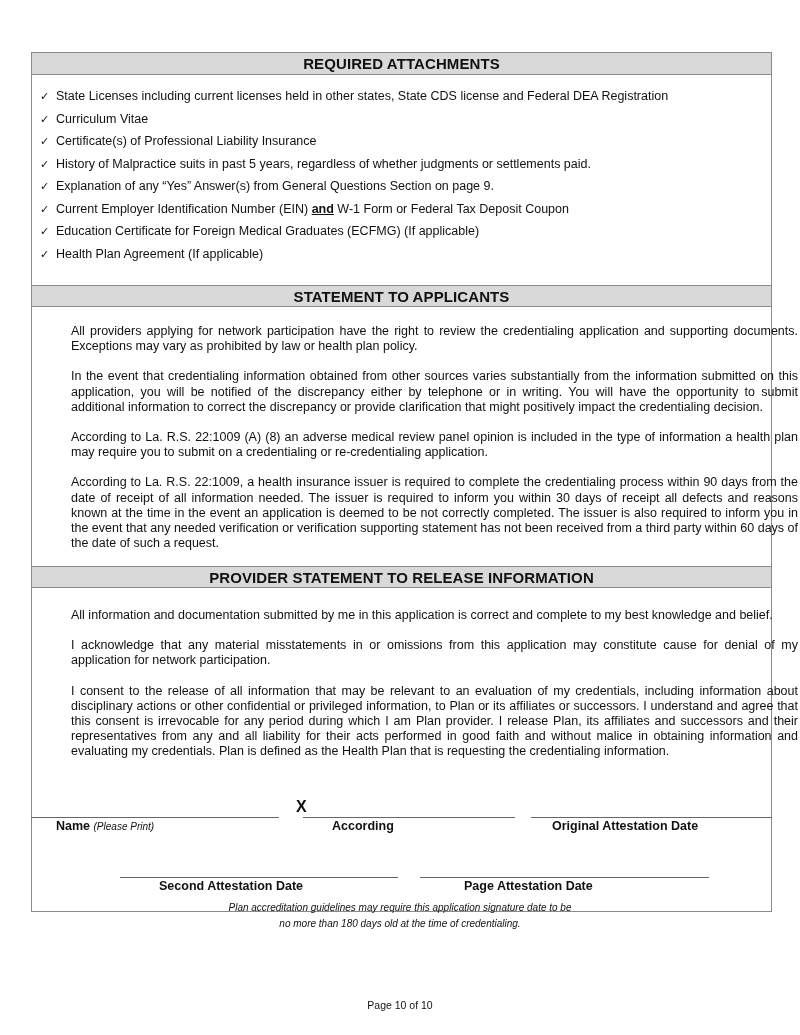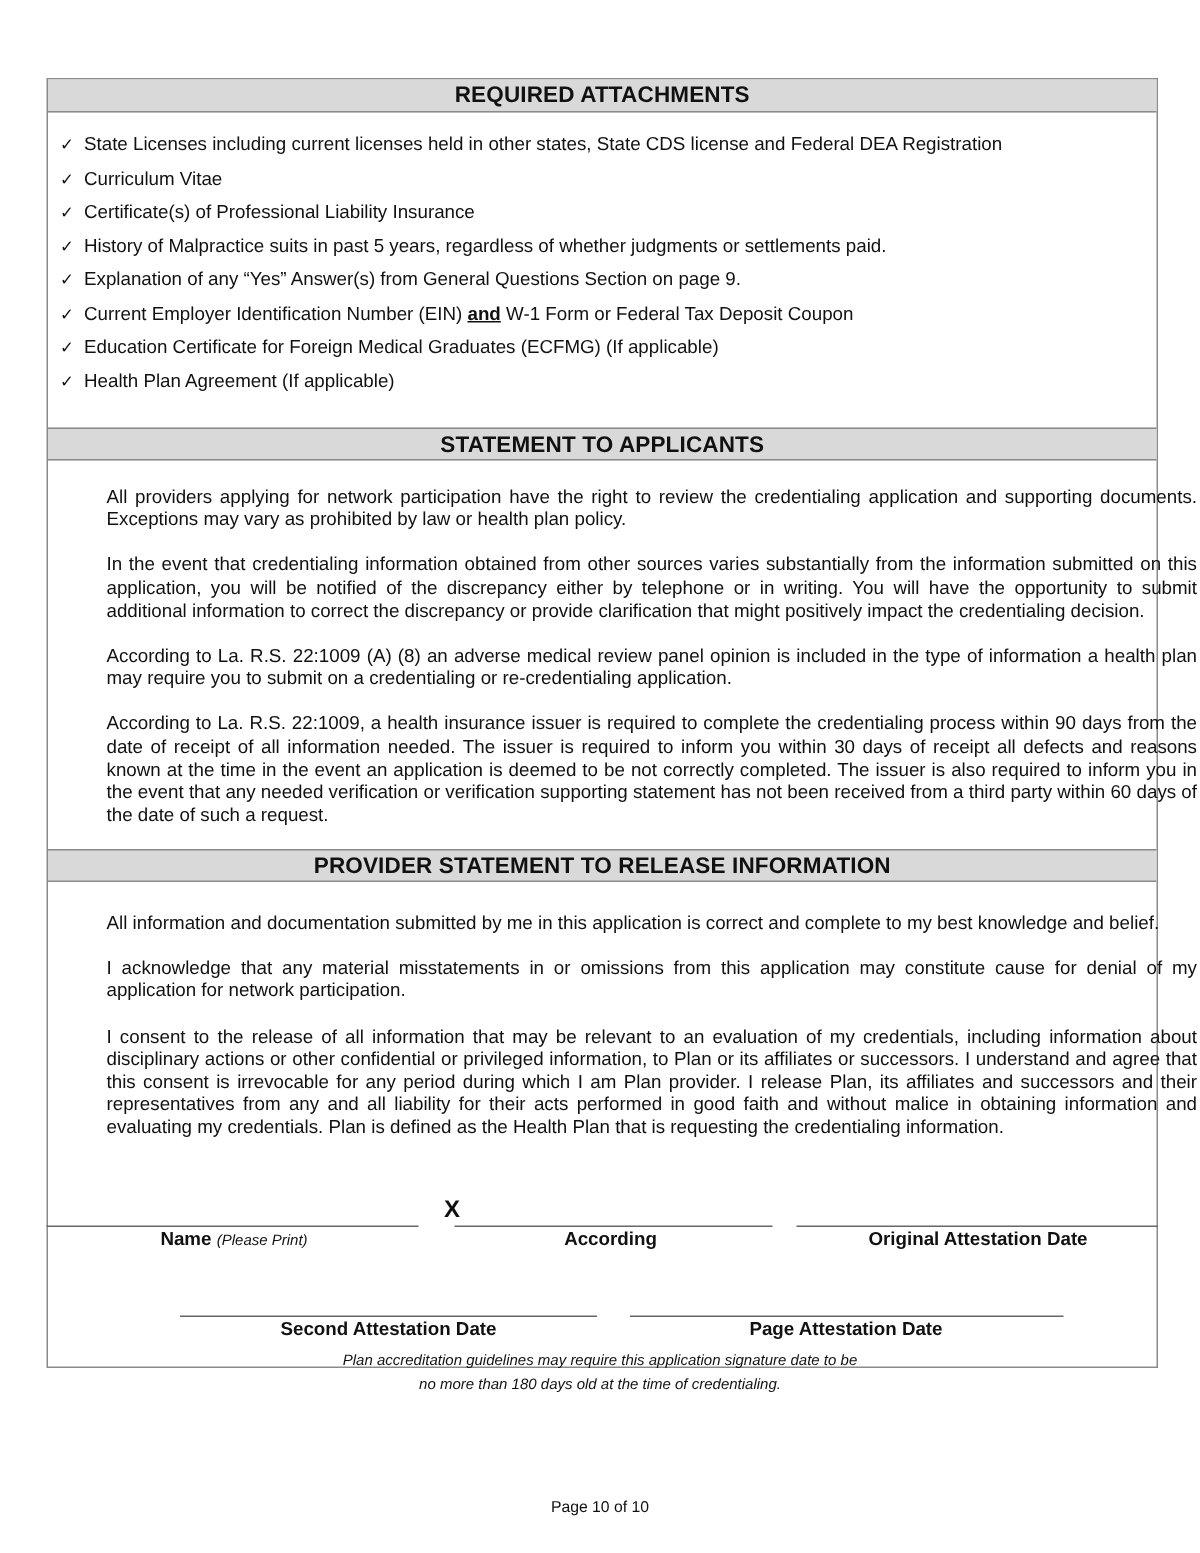--- a/index.html
+++ b/index.html
@@ -79,21 +79,20 @@
     }
     .sig-line {
       position: absolute;
       height: 0;
       border-top: 1px solid #666666;
     }
     .sig-label {
       position: absolute;
       font-size: 12.5px;
       font-weight: bold;
-      text-align: center;
       white-space: nowrap;
     }
     .sig-label .hint {
       font-weight: normal;
       font-style: italic;
       font-size: 10px;
     }
     .sig-x {
       position: absolute;
       font-size: 16px;

